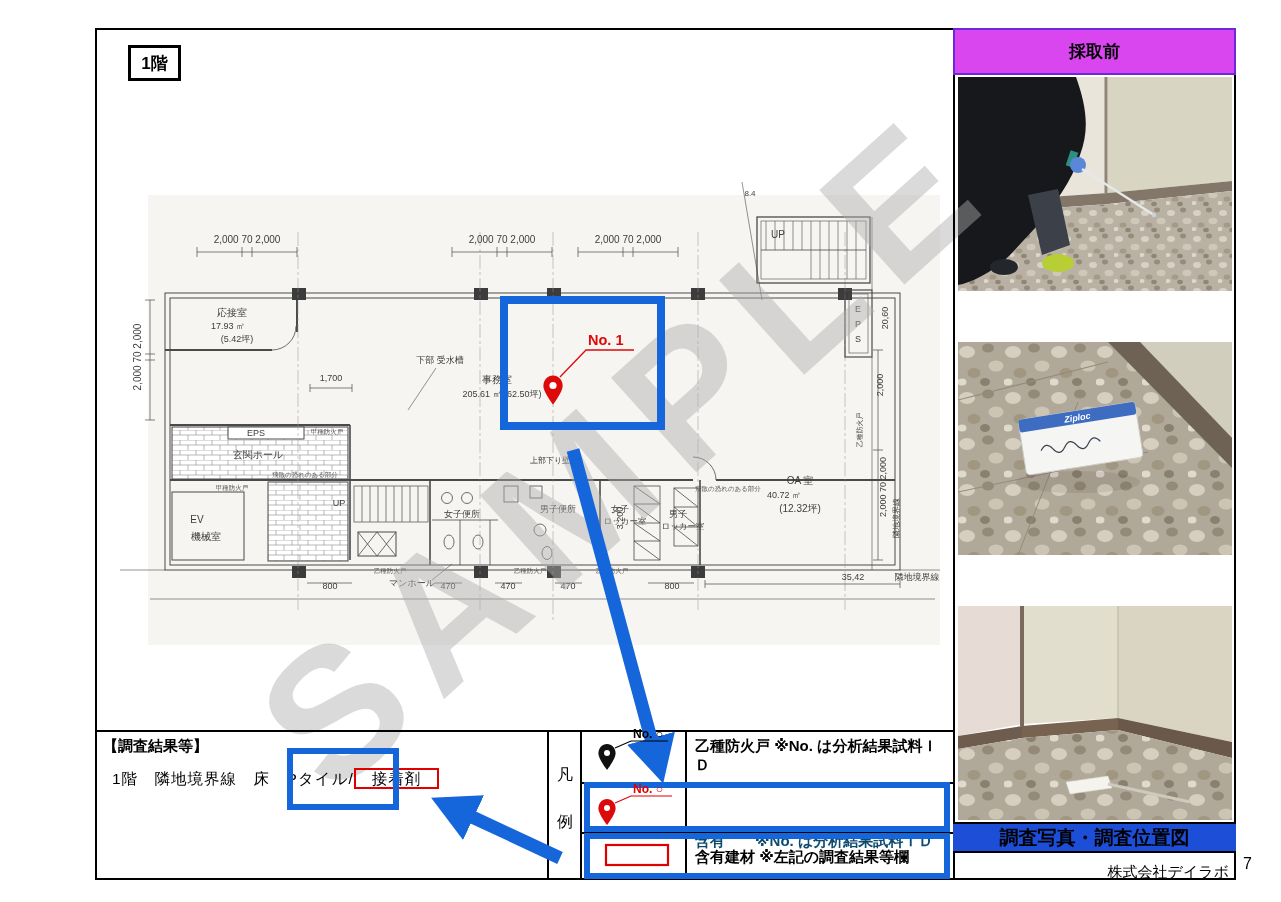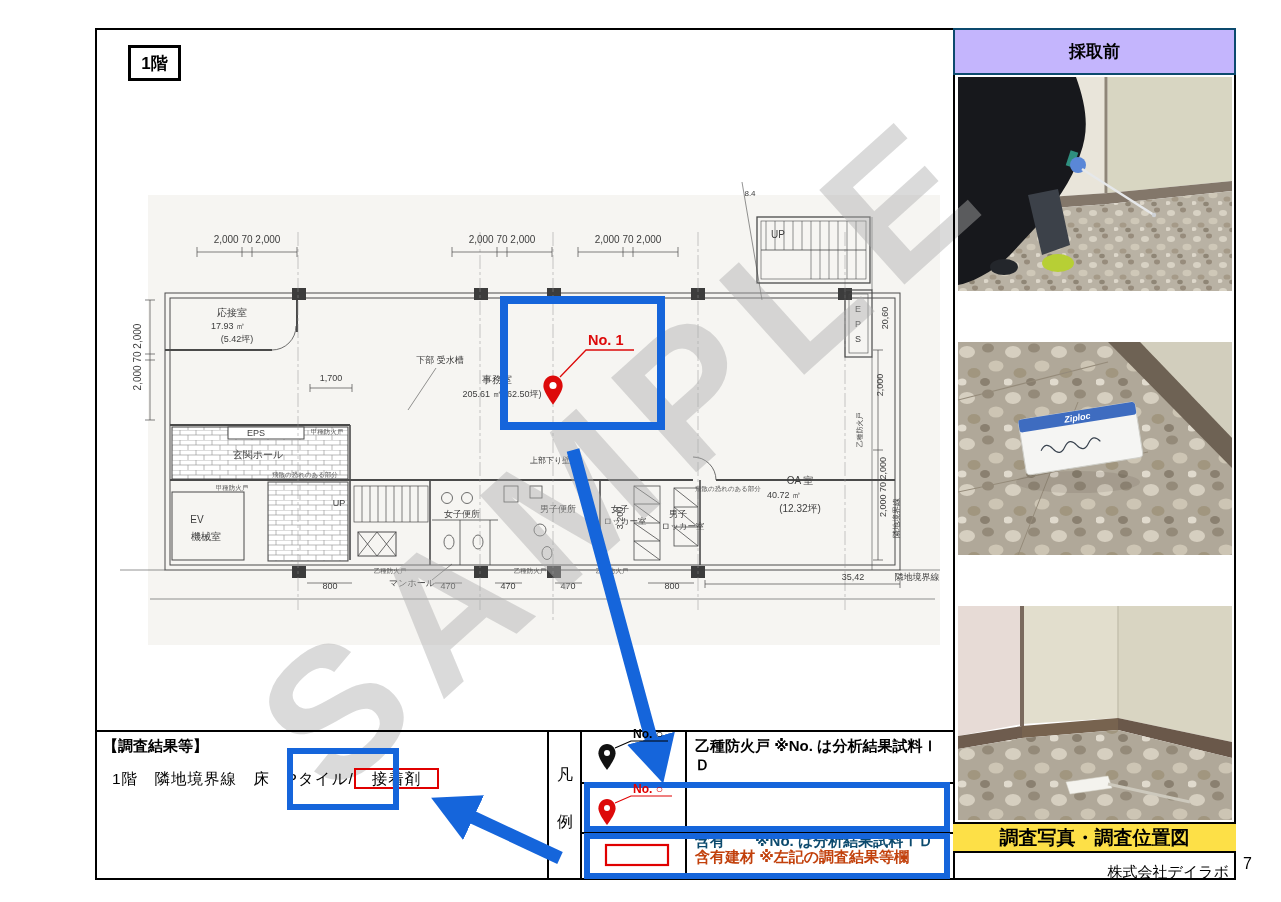--- a/index.html
+++ b/index.html
@@ -2,25 +2,25 @@
 <html><head>
 <meta charset="utf-8">
 <style>
   html,body{margin:0;padding:0;background:#fff;}
   body{font-family:"Liberation Sans","DejaVu Sans",sans-serif;}
   .page{position:relative;width:1281px;height:902px;background:#fff;overflow:hidden;}
   .line{position:absolute;background:#000;z-index:55;}
   .frame{position:absolute;border:2px solid #000;z-index:55;pointer-events:none;}
   .floorbox{position:absolute;left:128px;top:45px;width:47px;height:30px;border:3px solid #000;
     font-size:17px;font-weight:bold;display:flex;align-items:center;justify-content:center;z-index:55;}
-  .hdr{position:absolute;left:953px;width:283px;height:47px;border:2px solid #0c4a6e;background:#c4b5fd;
+  .hdr{position:absolute;left:953px;width:283px;height:47px;border:2px solid #6d28d9;background:#d946ef;
     font-size:17px;font-weight:bold;display:flex;align-items:center;justify-content:center;z-index:55;box-sizing:border-box;}
   .photo{position:absolute;left:958px;width:274px;z-index:45;}
   .ftitle{position:absolute;left:953px;top:822px;width:283px;height:31px;border-top:2px solid #000;border-bottom:2px solid #000;
-    font-size:19px;font-weight:bold;display:flex;align-items:center;justify-content:center;z-index:55;box-sizing:border-box;background:#fde047;}
+    font-size:19px;font-weight:bold;display:flex;align-items:center;justify-content:center;z-index:55;box-sizing:border-box;background:#1d4ed8;}
   .fcompany{position:absolute;left:953px;top:853px;width:276px;height:39px;font-size:15px;
     display:flex;align-items:center;justify-content:flex-end;z-index:55;}
   .pagenum{position:absolute;left:1243px;top:855px;font-size:16px;z-index:55;}
   .res-head{position:absolute;left:103px;top:737px;font-size:15px;z-index:55;font-weight:bold;}
   .res-line{position:absolute;left:112px;top:769px;font-size:15.5px;letter-spacing:1px;z-index:55;}
   .redbox{border:2px solid #e00000;padding:0 16px;}
   .leg-txt{position:absolute;left:695px;width:255px;height:28px;font-size:15px;font-weight:bold;
     display:flex;align-items:center;z-index:55;}
   .leg-col{position:absolute;left:552px;width:26px;font-size:16px;text-align:center;z-index:55;}
   .bluebox{position:absolute;border:6px solid #1565db;z-index:60;pointer-events:none;}
@@ -247,21 +247,21 @@
   <div class="res-head">【調査結果等】</div>
   <div class="res-line">
     <span>1階　隣地境界線　床　Pタイル/</span><span class="redbox">接着剤</span>
   </div>
 
   <div class="leg-col" style="top:765px">凡</div>
   <div class="leg-col" style="top:812px">例</div>
 
   <div class="leg-txt" style="top:742px;color:#000">乙種防火戸 ※No. は分析結果試料ＩＤ</div>
   <div class="leg-txt" style="top:827px;color:#0c4a6e">含有　　※No. は分析結果試料ＩＤ</div>
-  <div class="leg-txt" style="top:843px;color:#c2410c">含有建材 ※左記の調査結果等欄</div>
+  <div class="leg-txt" style="top:843px;color:#000000">含有建材 ※左記の調査結果等欄</div>
 
   <div class="hdr" style="top:28px">採取前</div>
   <div class="ftitle">調査写真・調査位置図</div>
   <div class="fcompany">株式会社デイラボ</div>
   <div class="pagenum">7</div>
 
   <div class="bluebox" style="left:500px;top:296px;width:149px;height:118px;border-width:8px"></div>
   <div class="bluebox" style="left:287px;top:748px;width:100px;height:50px"></div>
   <div class="bluebox" style="left:584px;top:782px;width:354px;height:38px"></div>
   <div class="bluebox" style="left:584px;top:833px;width:354px;height:34px"></div>

